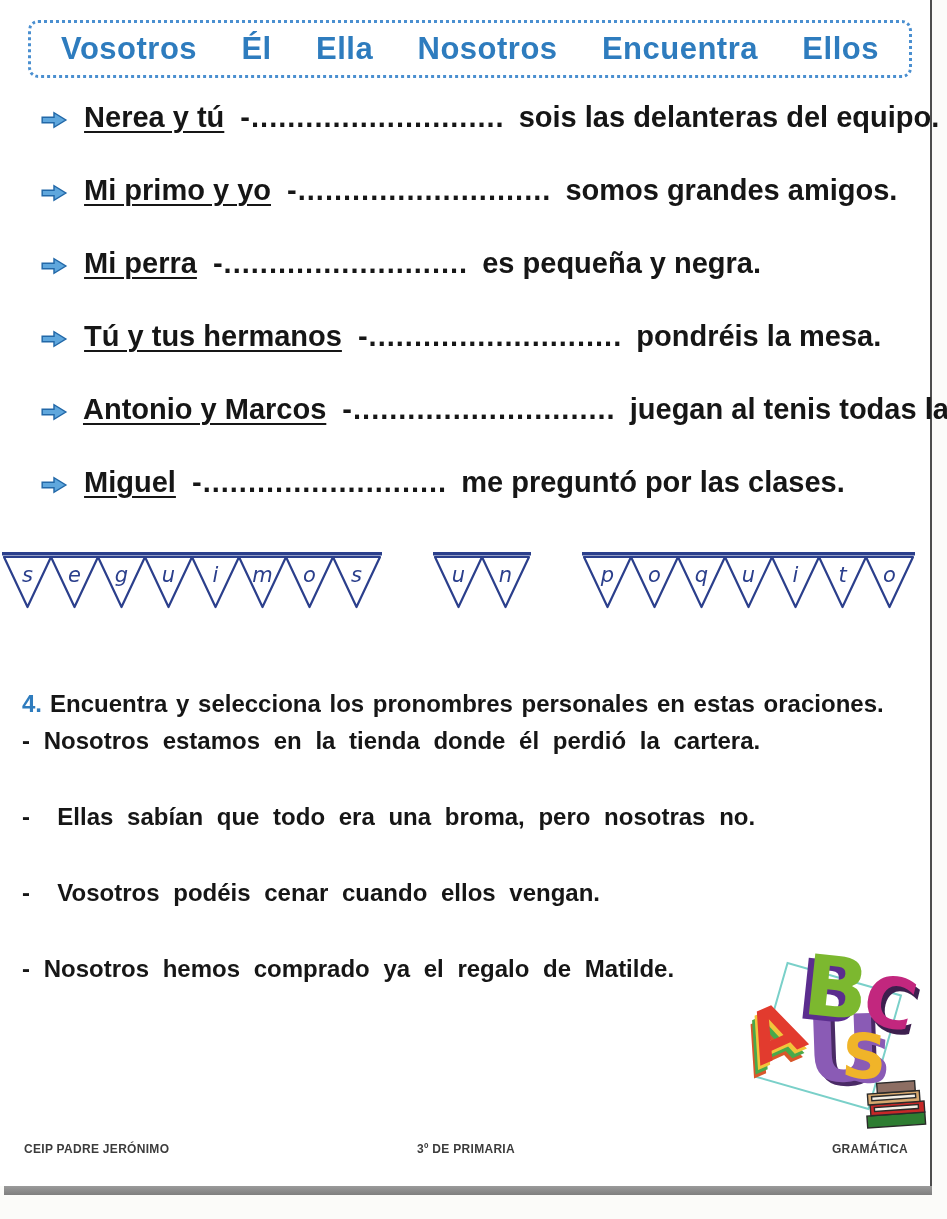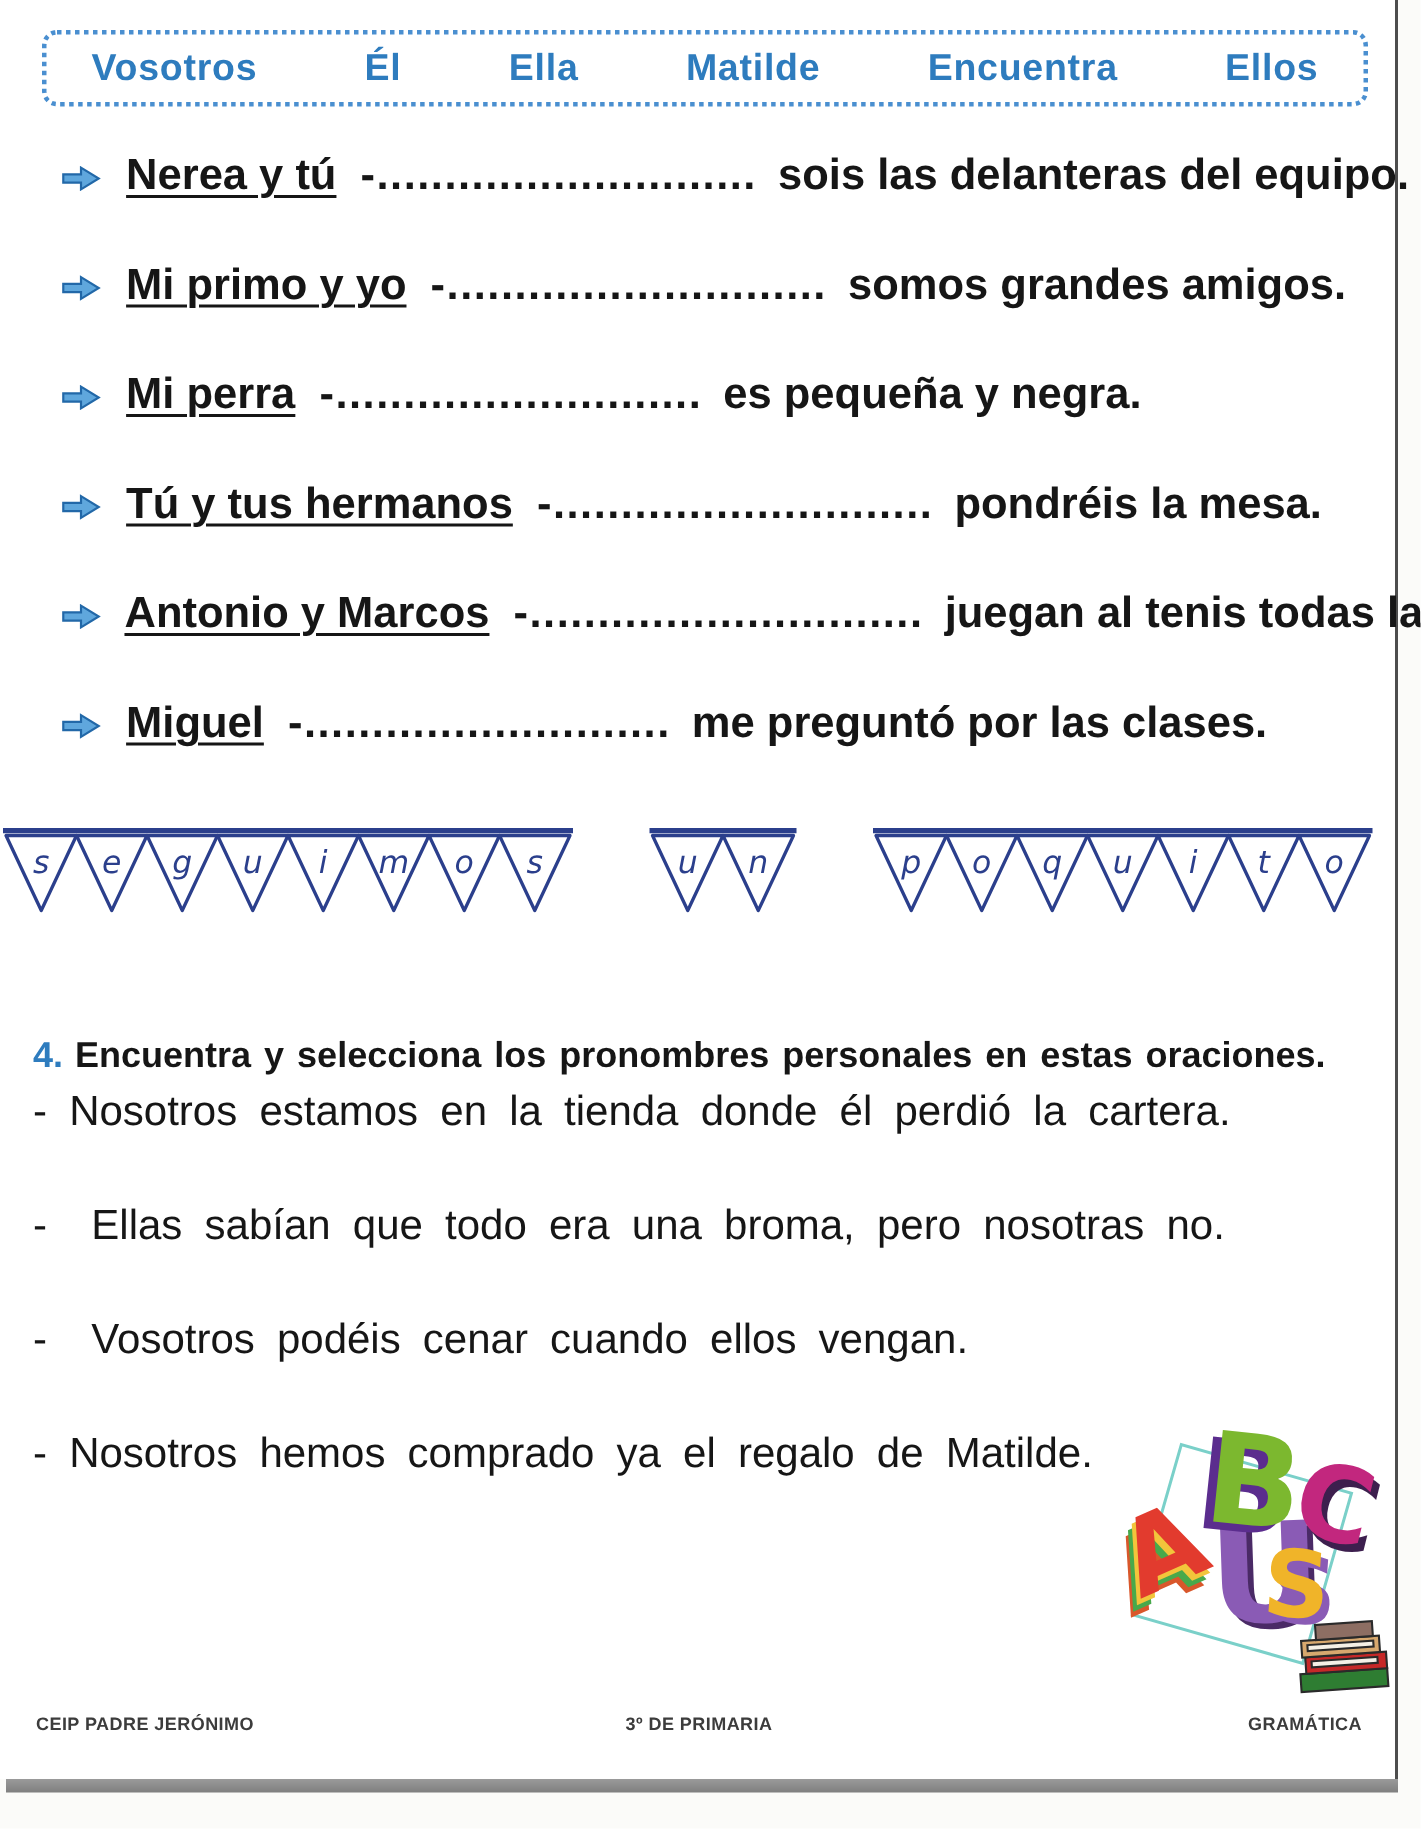--- a/index.html
+++ b/index.html
@@ -23,21 +23,21 @@
   
   .word-bank{
     position:absolute;left:28px;top:20px;width:818px;
     border:3px dotted var(--dotted-border-blue);
     border-radius:10px;
     padding:8px 30px;
     display:flex;justify-content:space-between;align-items:center;
   }
   .wb-word{
     color:var(--accent-blue);
-    font-size:25px;font-weight:bold;letter-spacing:.5px;
+    font-size:31px;font-weight:bold;letter-spacing:.5px;
     white-space:nowrap;
   }
 
   
   .ex3{position:absolute;left:40px;top:102px;width:860px;}
   .ex3-row{
     height:30px;line-height:30px;margin-bottom:43px;
     font-size:29px;color:var(--text-black);font-weight:bold;
     white-space:nowrap;
   }
@@ -65,21 +65,21 @@
   
   .ex4-title{
     position:absolute;left:22px;top:654px;
     font-size:24px;font-weight:bold;color:var(--text-black);
     line-height:30px;word-spacing:2px;white-space:nowrap;margin-top:35px;
   }
   .ex4-num{color:var(--accent-blue);margin-right:8px;}
   .ex4-list{position:absolute;left:22px;top:726px;width:880px;}
   .ex4-line{
     height:30px;line-height:30px;margin-bottom:46px;
-    font-size:28px;font-weight:normal;color:var(--text-black);
+    font-size:24px;font-weight:bold;color:var(--text-black);
     word-spacing:7px;white-space:pre;
   }
 
   
   .clipart{position:absolute;left:748px;top:946px;width:184px;height:192px;}
   .teal-square{
     position:absolute;left:20px;top:30px;width:116px;height:116px;
     border:2px solid #7ad0c9;transform:rotate(16deg);
   }
   .cl{position:absolute;font-weight:bold;font-family:"DejaVu Sans",sans-serif;line-height:1;}
@@ -103,21 +103,21 @@
 </style>
 </head>
 <body>
 
 <div class="page">
 
   <div class="word-bank">
     <span class="wb-word">Vosotros</span>
     <span class="wb-word">Él</span>
     <span class="wb-word">Ella</span>
-    <span class="wb-word">Matilde</span>
+    <span class="wb-word">Nosotros</span>
     <span class="wb-word">Encuentra</span>
     <span class="wb-word">Ellos</span>
   </div>
 
   <div class="ex3">
     <div class="ex3-row">
       <svg class="arrow" viewBox="0 0 30 22">
           <path d="M2,8 H15 V3 L28,11 L15,19 V14 H2 Z"></path>
         </svg>
       <span class="subject">Nerea y tú</span>

